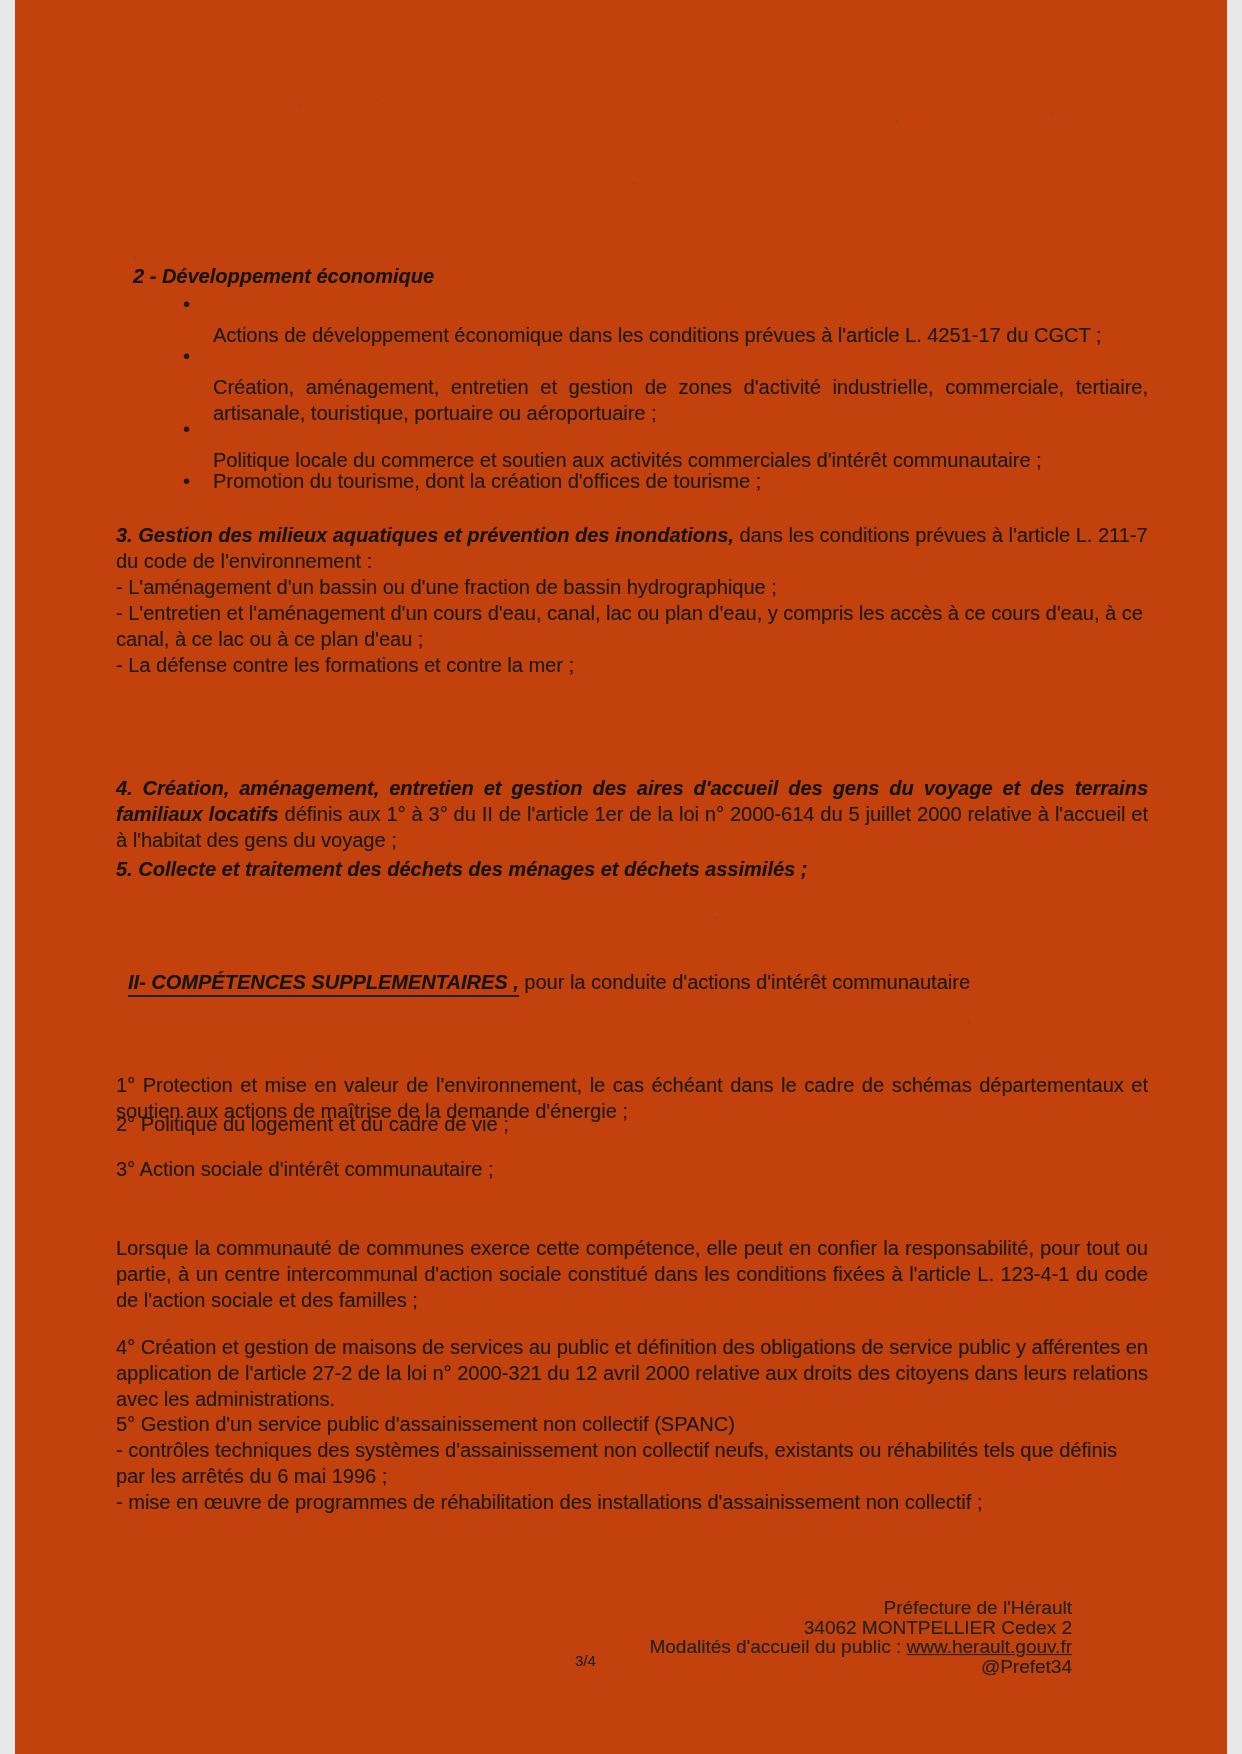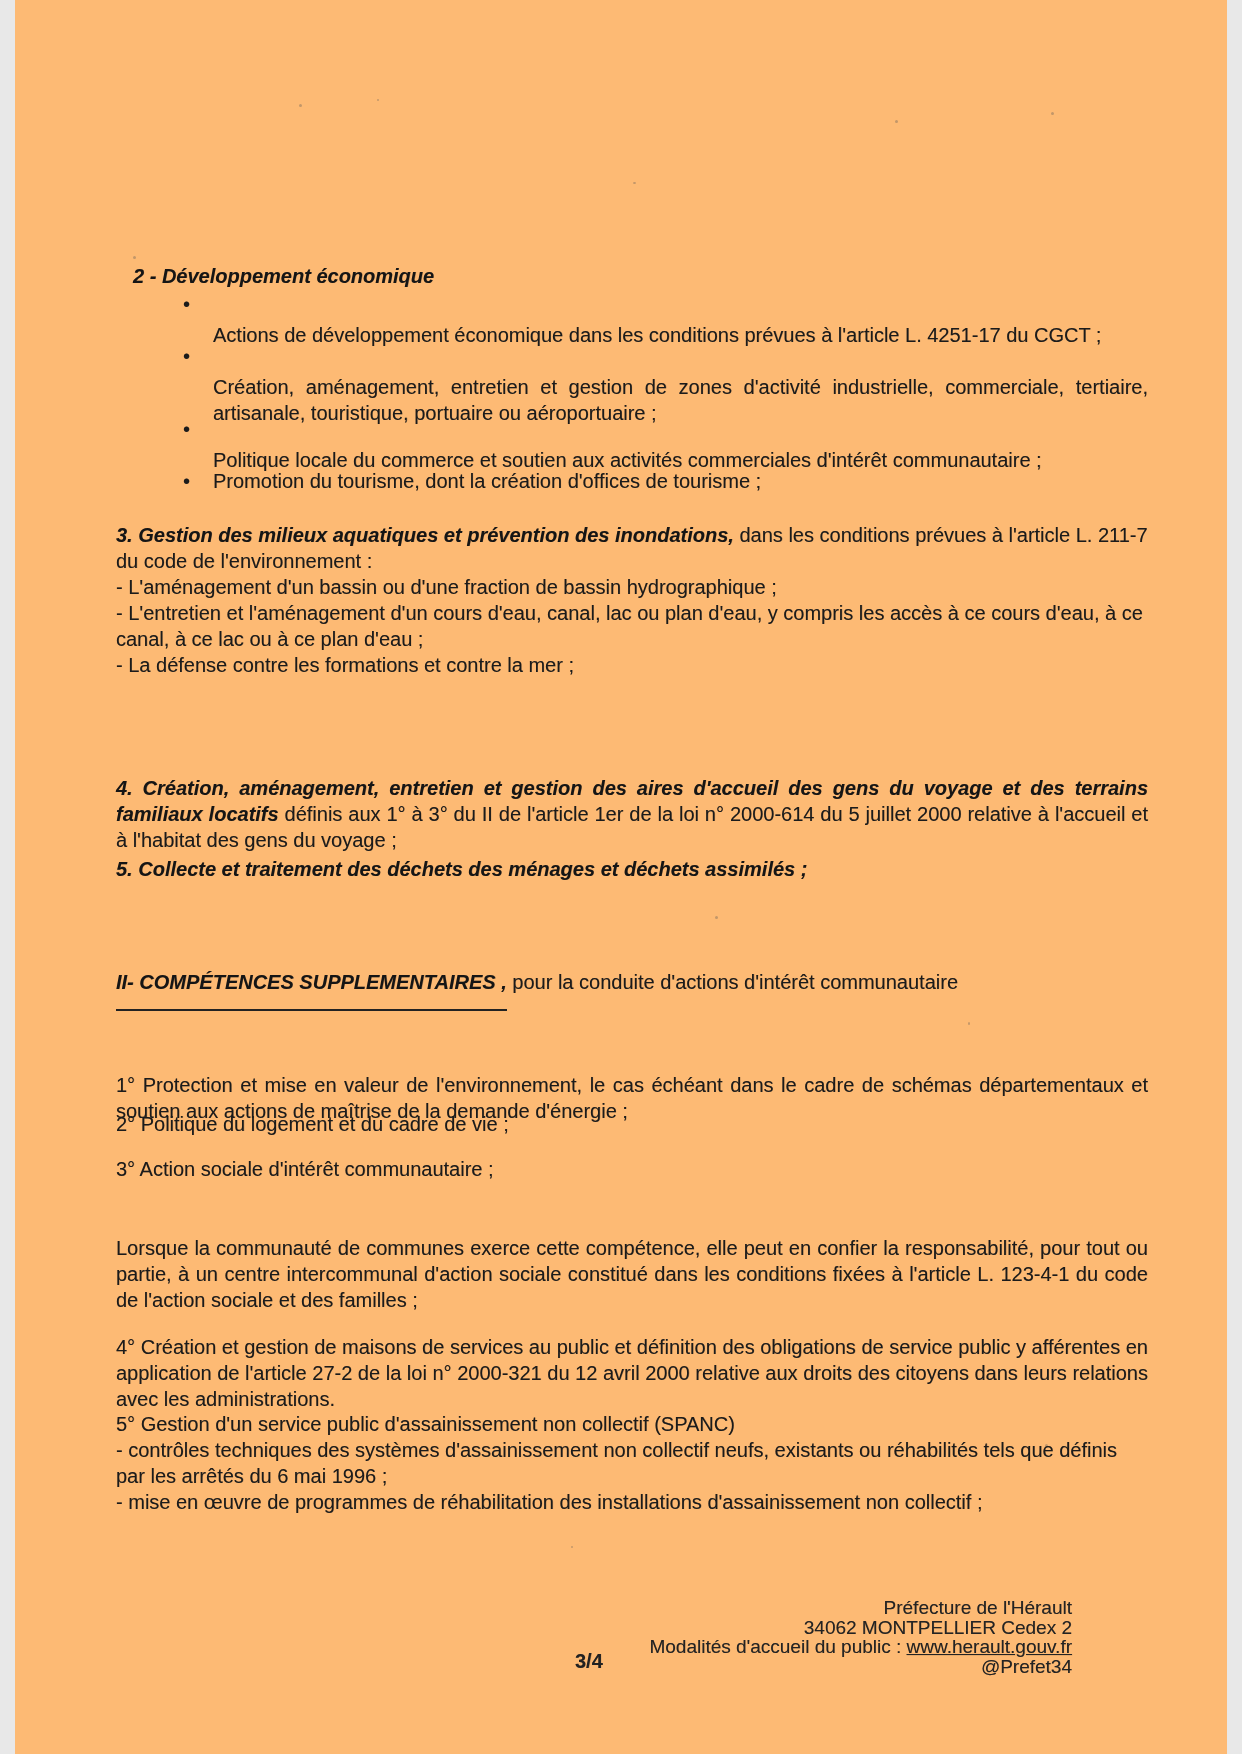--- a/index.html
+++ b/index.html
@@ -2,43 +2,43 @@
 <html><head>
 <meta charset="utf-8">
 <style>
   html, body { margin: 0; padding: 0; background: #e8e8e8; }
   * { box-sizing: border-box; }
   .page {
     position: relative;
     width: 1212px;
     height: 1754px;
     margin: 0 auto;
-    background: #fdba74;
+    background: #c2410c;
     overflow: hidden;
     font-family: "Liberation Sans", "DejaVu Sans", sans-serif;
     color: #1b1b1b;
     font-size: 20px;
     line-height: 26px;
     text-shadow: 0.3px 0.3px 0 rgba(25,25,25,0.35);
   }
   .abs { position: absolute; }
   .body-block { left: 101px; width: 1032px; }
   .just { text-align: justify; text-align-last: left; margin-top: 31px; }
   .bi { font-weight: 700; font-style: italic; color: #151515; }
-  .u { border-bottom: 2.5px solid #222; padding-bottom: 16px; }
+  .u { border-bottom: 2.5px solid #222; padding-bottom: 2px; margin-left: 12px; }
   .bullet-row { left: 168px; width: 965px; display: flex; }
   .bullet-mark { width: 30px; flex: 0 0 30px; }
   .bullet-body { flex: 1; }
   .footer {
     right: 155px; top: 1598px; width: 620px;
     text-align: right;
     font-size: 19px; line-height: 19.5px; color: #232323;
   }
   .footer .link { text-decoration: underline; }
-  .pagenum { left: 560px; top: 1648px; font-size: 20px; color: #222; font-weight: bold; }
+  .pagenum { left: 560px; top: 1648px; font-size: 15px; color: #222; }
   .speck { position: absolute; background: #555; border-radius: 50%; opacity: 0.35; }
   .scan-edge {
     position: absolute; left: 1230px; top: 548px; height: 160px; width: 0;
     border-left: 2px dashed #9a9a9a; opacity: 0.35;
   }
 </style>
 </head>
 <body>
 
 <div class="page">

